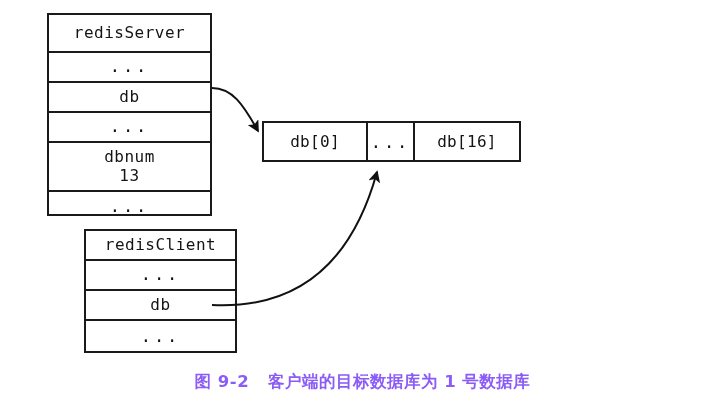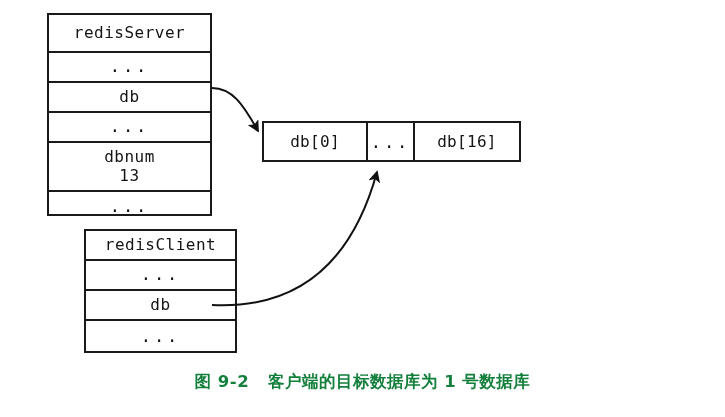--- a/index.html
+++ b/index.html
@@ -121,21 +121,21 @@
   
   #figure-caption {
     position: absolute;
     left: 0;
     top: 371px;
     width: 725px;
     text-align: center;
     font-family: "DejaVu Sans", sans-serif;
     font-size: 16.5px;
     font-weight: bold;
-    color: #15803d;
+    color: #8b5cf6;
     letter-spacing: 0.5px;
     white-space: pre;
   }
 </style>
 </head>
 <body>
 
 <div class="struct" id="redis-server-struct">
   <div class="row r0">redisServer</div>
   <div class="row r1 dots">...</div>

